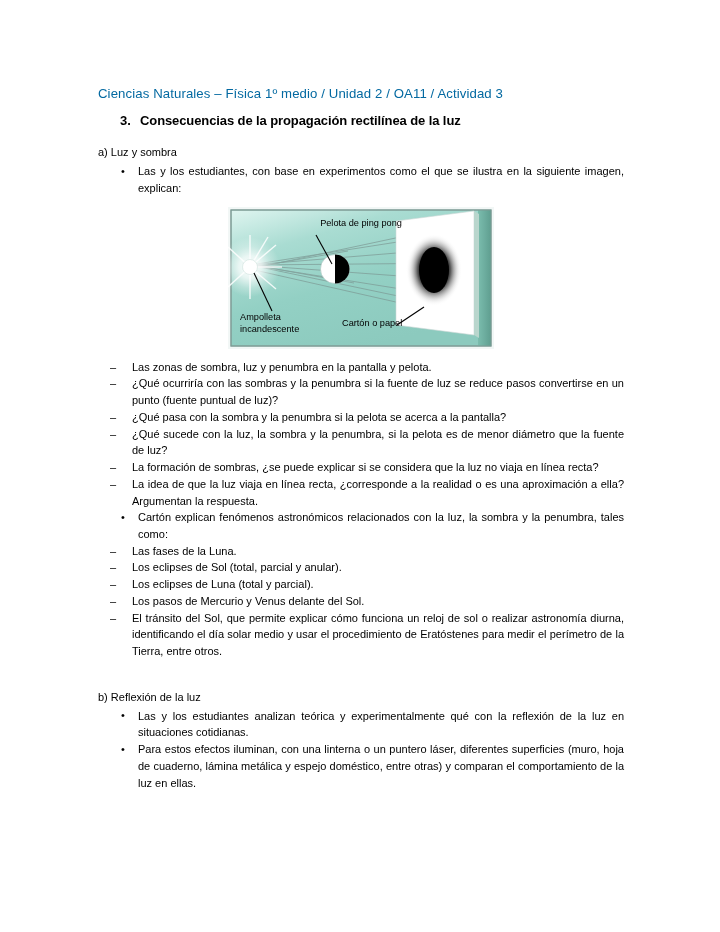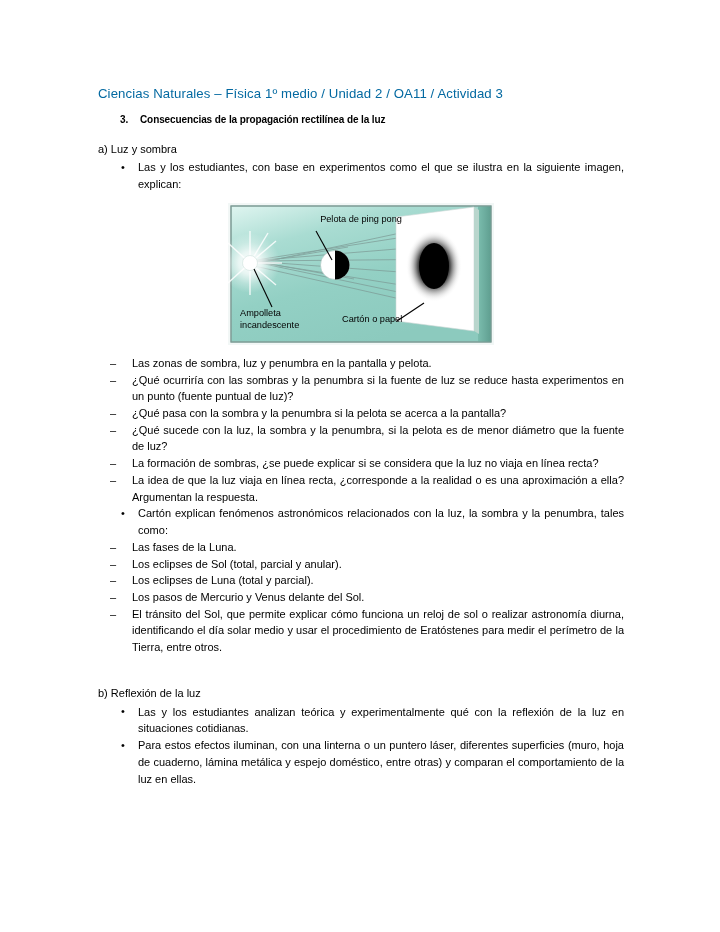--- a/index.html
+++ b/index.html
@@ -29,21 +29,21 @@
     font-size: 13.2px;
     color: #0369a1;
     letter-spacing: 0.1px;
     line-height: 1.25;
     margin: 0 0 10px 0;
     font-weight: normal;
     white-space: nowrap;
   }
 
   .section-heading {
-    font-size: 10px;
+    font-size: 13px;
     font-weight: bold;
     margin: 0 0 16px 0;
     padding-left: 22px;
     line-height: 1.3;
     letter-spacing: -0.1px;
   }
   .section-heading .num {
     display: inline-block;
     width: 20px;
   }
@@ -239,21 +239,21 @@
           <text x="133" y="19" font-family="Liberation Sans, sans-serif" font-size="9.2" fill="#000000" text-anchor="middle">Pelota de ping pong</text>
           <text x="12" y="113" font-family="Liberation Sans, sans-serif" font-size="9.2" fill="#000000">Ampolleta</text>
           <text x="12" y="125" font-family="Liberation Sans, sans-serif" font-size="9.2" fill="#000000">incandescente</text>
           <text x="114" y="119" font-family="Liberation Sans, sans-serif" font-size="9.2" fill="#000000">Cartón o papel</text>
         </svg>
       </div>
     </div>
 
     <ul class="dashes after-diagram-dashes">
       <li class="nojust">Las zonas de sombra, luz y penumbra en la pantalla y pelota.</li>
-      <li>¿Qué ocurriría con las sombras y la penumbra si la fuente de luz se reduce hasta experimentos en un punto (fuente puntual de luz)?</li>
+      <li>¿Qué ocurriría con las sombras y la penumbra si la fuente de luz se reduce pasos convertirse en un punto (fuente puntual de luz)?</li>
       <li class="nojust">¿Qué pasa con la sombra y la penumbra si la pelota se acerca a la pantalla?</li>
       <li>¿Qué sucede con la luz, la sombra y la penumbra, si la pelota es de menor diámetro que la fuente de luz?</li>
       <li>La formación de sombras, ¿se puede explicar si se considera que la luz no viaja en línea recta?</li>
       <li>La idea de que la luz viaja en línea recta, ¿corresponde a la realidad o es una aproximación a ella? Argumentan la respuesta.</li>
     </ul>
 
     <ul class="bullets">
       <li>Cartón explican fenómenos astronómicos relacionados con la luz, la sombra y la penumbra, tales como:</li>
     </ul>
 

